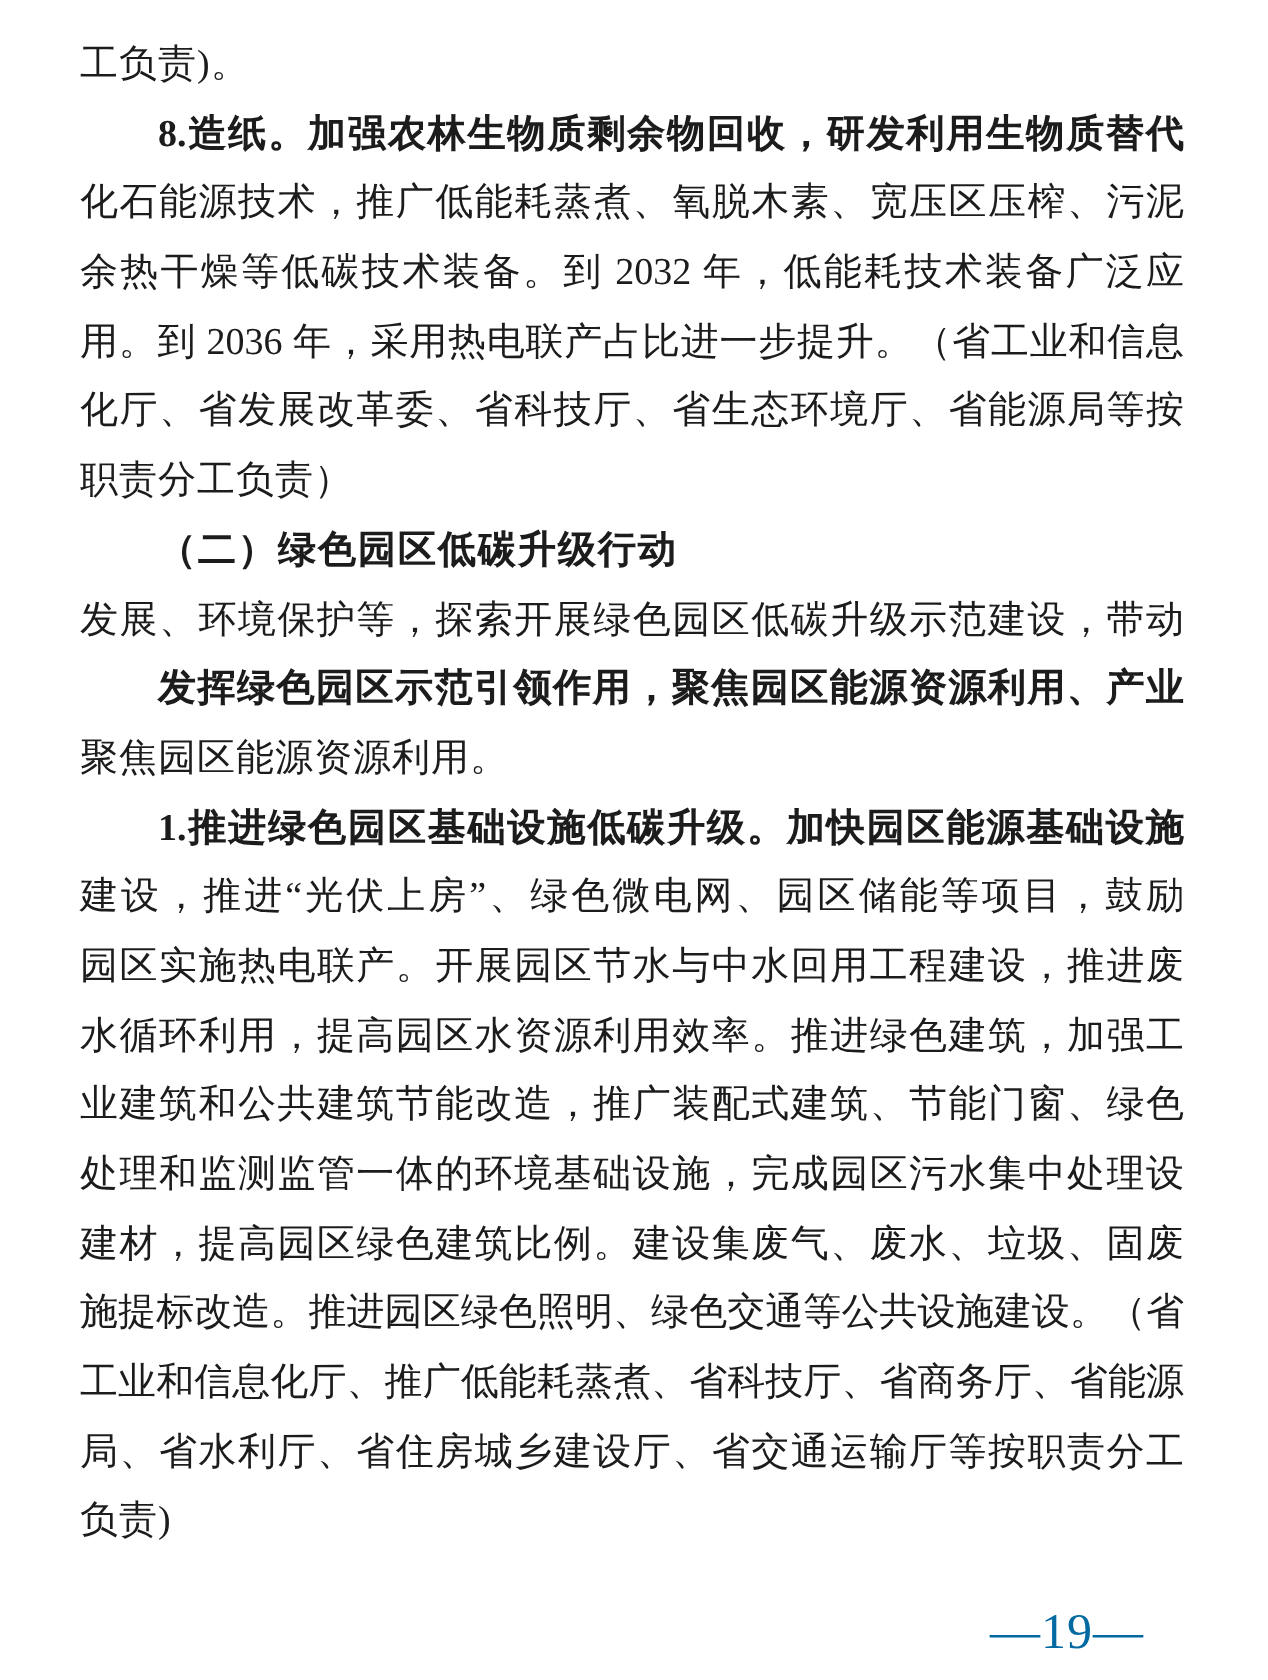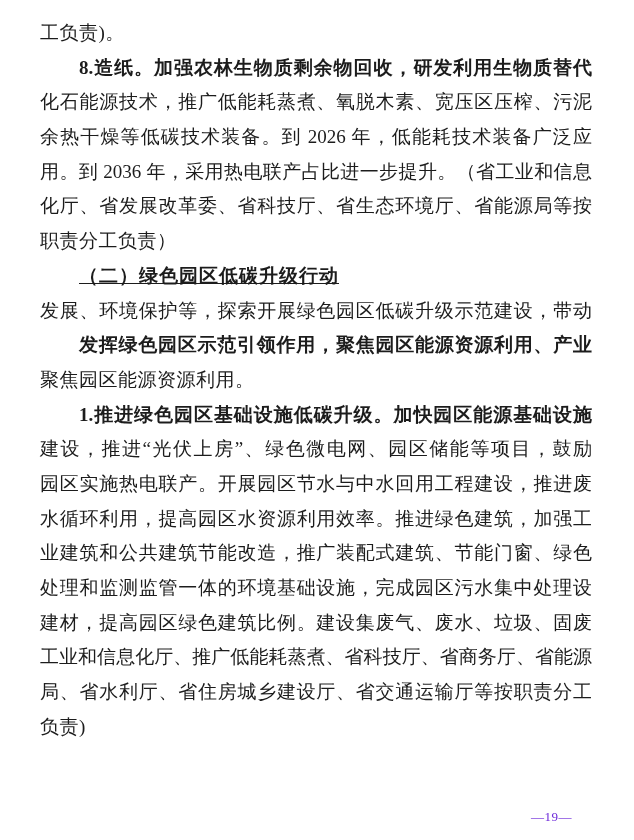--- a/index.html
+++ b/index.html
@@ -37,53 +37,53 @@
     text-align-last: justify;
     text-justify: inter-character;
   }
   .line.indent {
     text-indent: 39px;
     font-weight: bold;
   }
   .line.heading {
     font-weight: bold;
     letter-spacing: 1px;
-    text-decoration: underline;
   }
   .page-number {
     position: absolute;
     right: 62px;
     bottom: 12px;
-    font-size: 13px;
+    font-size: 25px;
     line-height: 22px;
-    color: #6d28d9;
+    color: #0369a1;
     letter-spacing: 0.5px;
   }
 </style>
 </head>
 <body>
 
 <div class="page">
   <div class="text-block">
       <div class="line body">工负责)。</div>
       <div class="line body fill indent">8.造纸。加强农林生物质剩余物回收，研发利用生物质替代</div>
       <div class="line body fill">化石能源技术，推广低能耗蒸煮、氧脱木素、宽压区压榨、污泥</div>
-      <div class="line body fill">余热干燥等低碳技术装备。到 2026 年，低能耗技术装备广泛应</div>
+      <div class="line body fill">余热干燥等低碳技术装备。到 2032 年，低能耗技术装备广泛应</div>
       <div class="line body fill">用。到 2036 年，采用热电联产占比进一步提升。（省工业和信息</div>
       <div class="line body fill">化厅、省发展改革委、省科技厅、省生态环境厅、省能源局等按</div>
       <div class="line body">职责分工负责）</div>
       <div class="line heading indent">（二）绿色园区低碳升级行动</div>
       <div class="line body fill">发展、环境保护等，探索开展绿色园区低碳升级示范建设，带动</div>
       <div class="line body fill indent">发挥绿色园区示范引领作用，聚焦园区能源资源利用、产业</div>
       <div class="line body">聚焦园区能源资源利用。</div>
       <div class="line body fill indent">1.推进绿色园区基础设施低碳升级。加快园区能源基础设施</div>
       <div class="line body fill">建设，推进“光伏上房”、绿色微电网、园区储能等项目，鼓励</div>
       <div class="line body fill">园区实施热电联产。开展园区节水与中水回用工程建设，推进废</div>
       <div class="line body fill">水循环利用，提高园区水资源利用效率。推进绿色建筑，加强工</div>
       <div class="line body fill">业建筑和公共建筑节能改造，推广装配式建筑、节能门窗、绿色</div>
       <div class="line body fill">处理和监测监管一体的环境基础设施，完成园区污水集中处理设</div>
       <div class="line body fill">建材，提高园区绿色建筑比例。建设集废气、废水、垃圾、固废</div>
+      <div class="line body fill">施提标改造。推进园区绿色照明、绿色交通等公共设施建设。（省</div>
       <div class="line body fill">工业和信息化厅、推广低能耗蒸煮、省科技厅、省商务厅、省能源</div>
       <div class="line body fill">局、省水利厅、省住房城乡建设厅、省交通运输厅等按职责分工</div>
       <div class="line body">负责)</div>
     </div>
   <div class="page-number">—19—</div>
 </div>
 
 </body></html>

